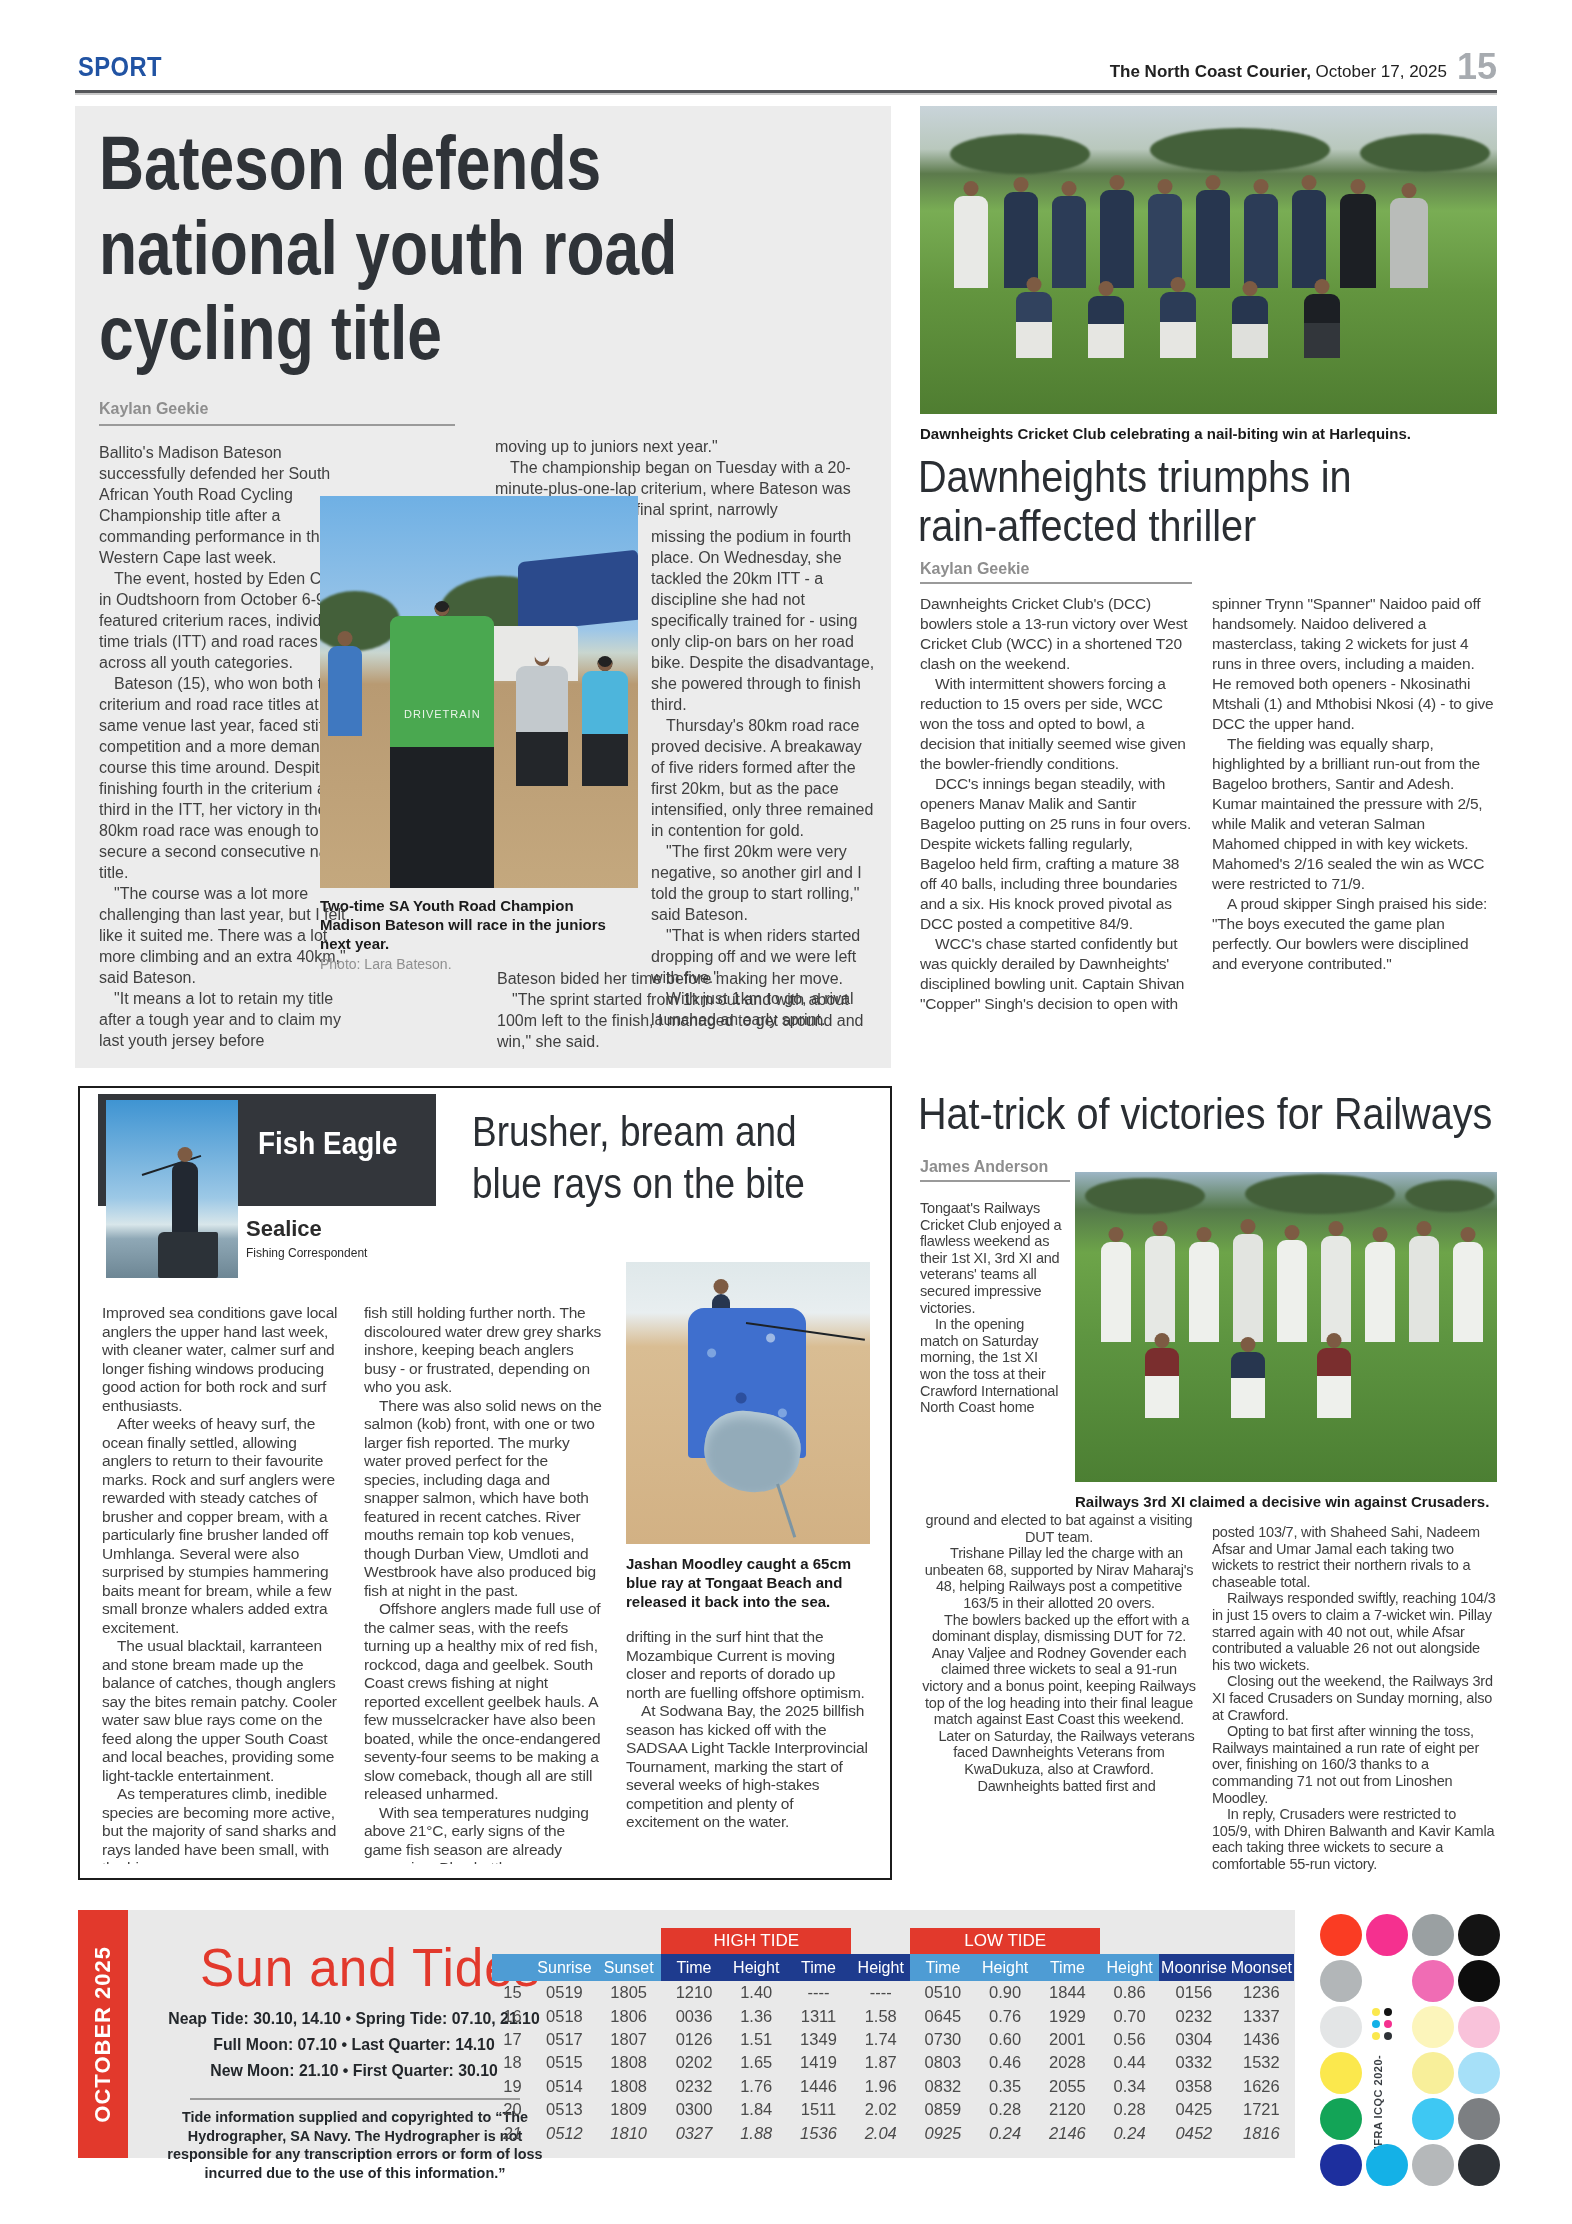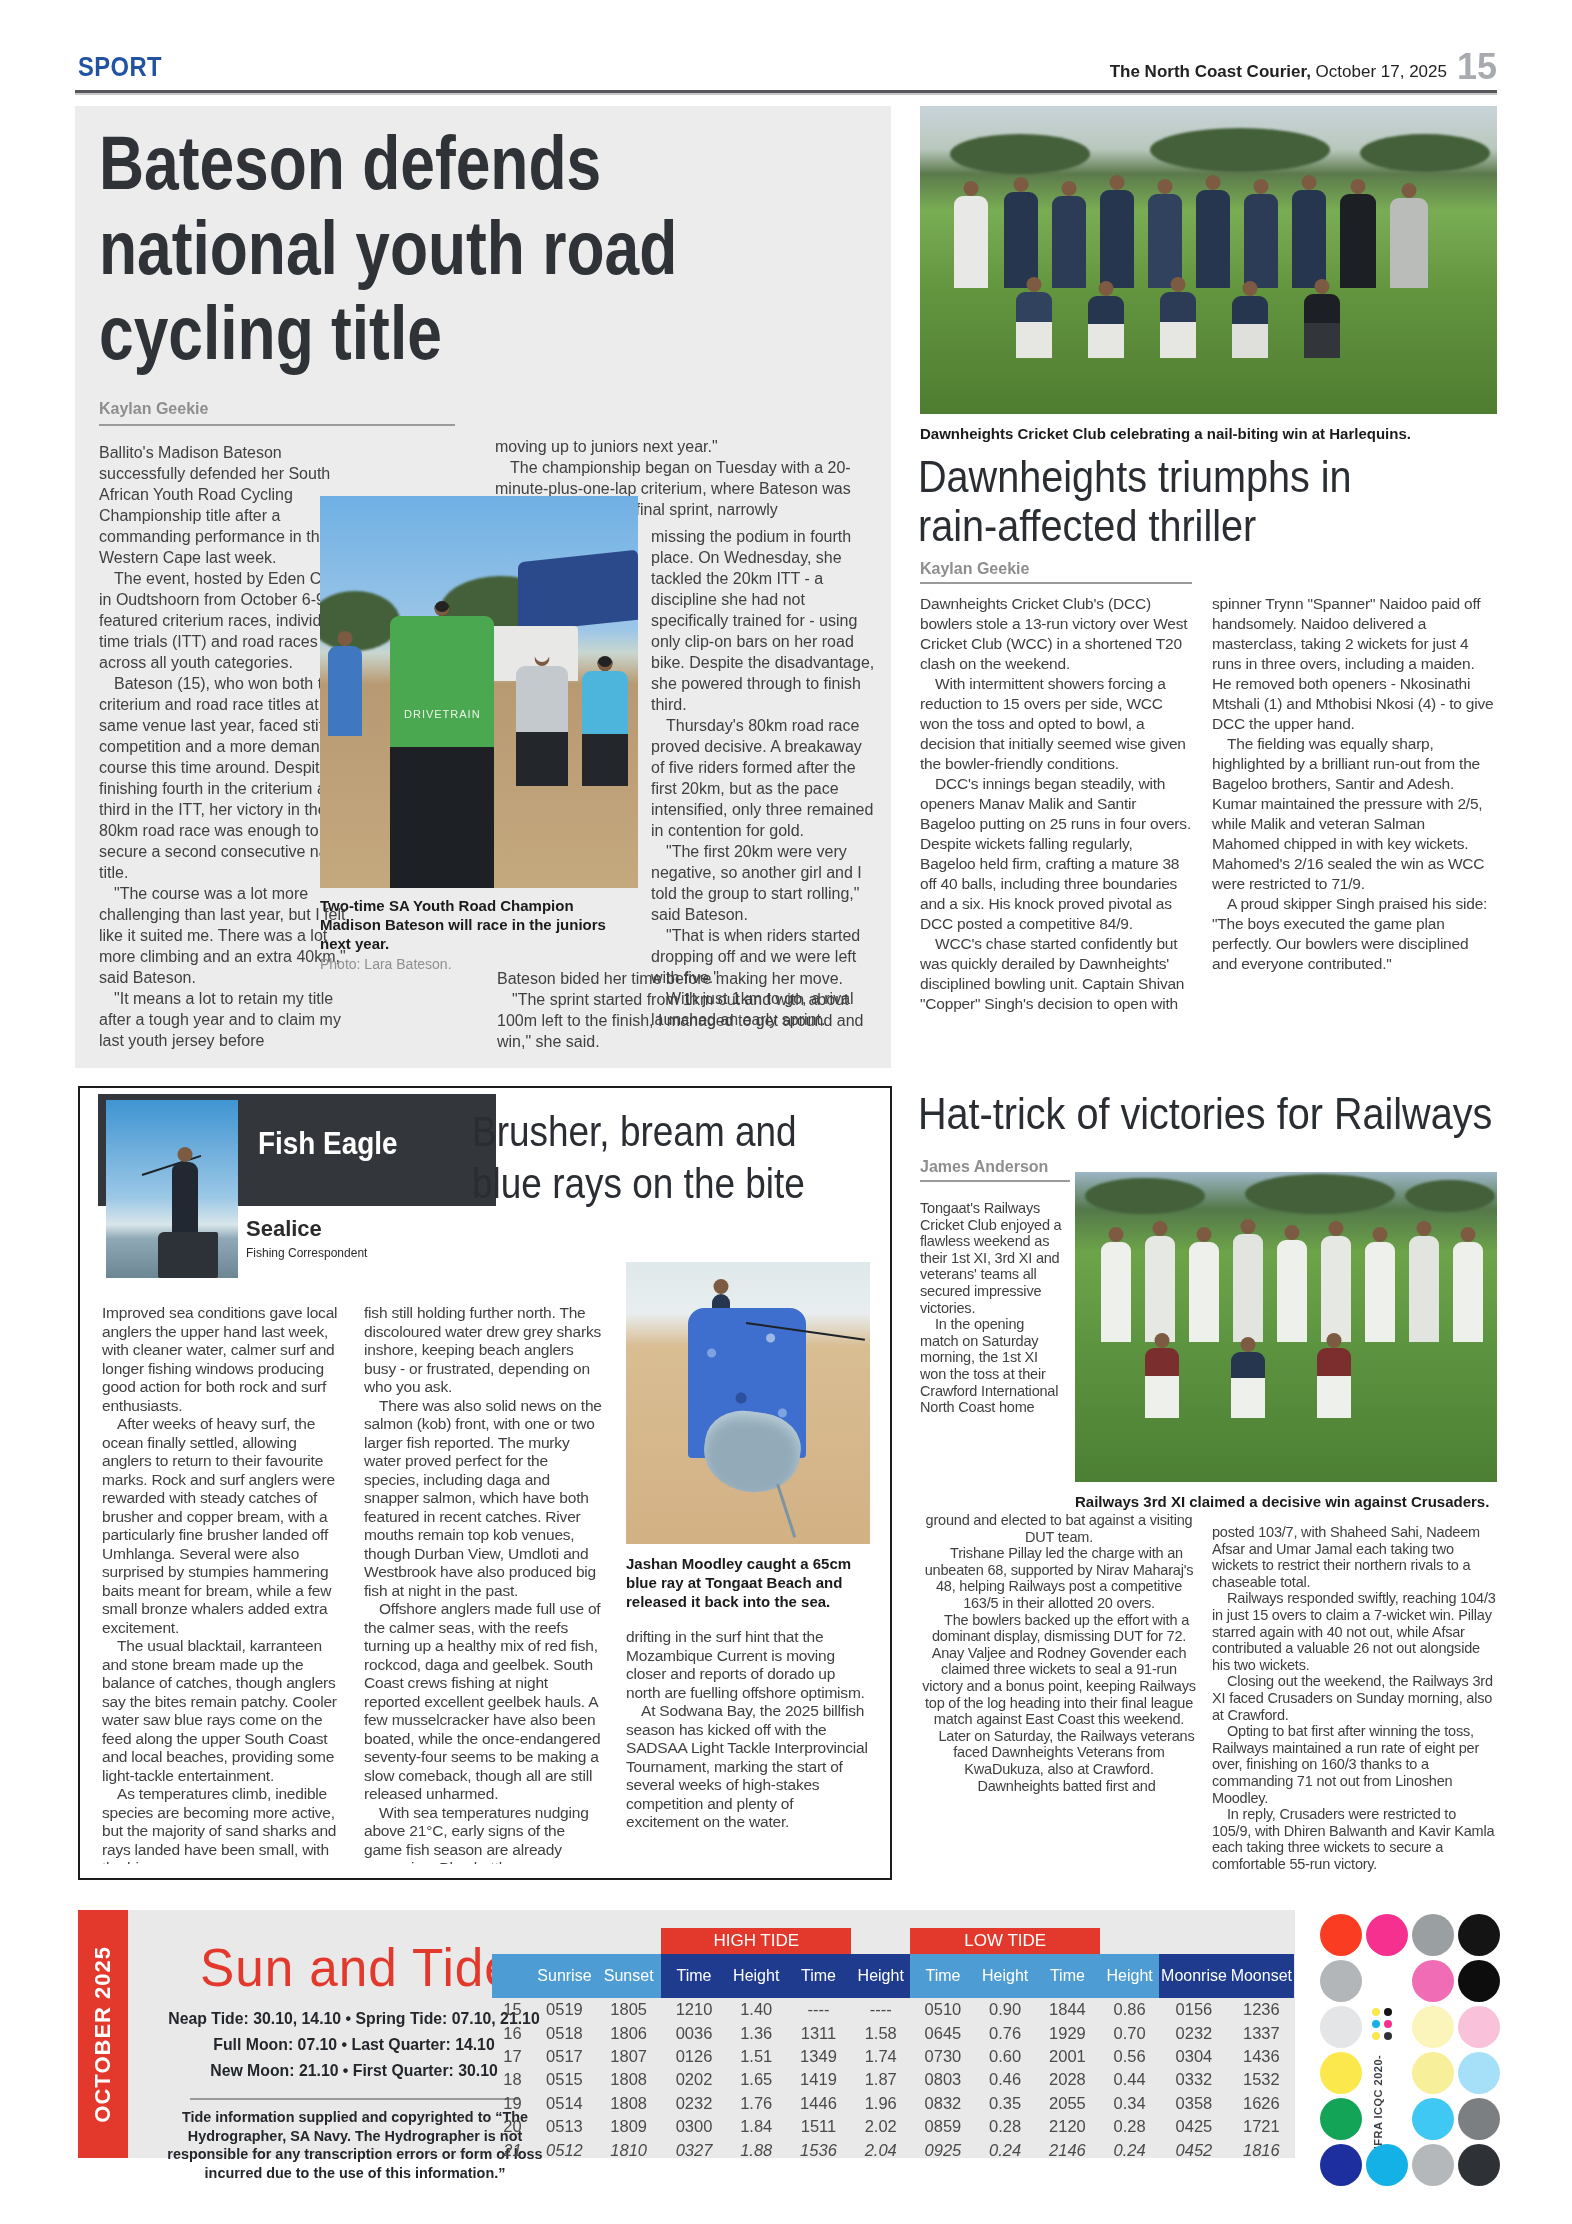--- a/index.html
+++ b/index.html
@@ -192,21 +192,21 @@
       <p class="ind">DCC's innings began steadily, with openers Manav Malik and Santir Bageloo putting on 25 runs in four overs. Despite wickets falling regularly, Bageloo held firm, crafting a mature 38 off 40 balls, including three boundaries and a six. His knock proved pivotal as DCC posted a competitive 84/9.</p>
       <p class="ind">WCC's chase started confidently but was quickly derailed by Dawnheights' disciplined bowling unit. Captain Shivan "Copper" Singh's decision to open with</p>
     </div>
   <div class="abs bodycol b2" style="left:1212px;top:594px;width:282px;height:474px;overflow:hidden;">
       <p>spinner Trynn "Spanner" Naidoo paid off handsomely. Naidoo delivered a masterclass, taking 2 wickets for just 4 runs in three overs, including a maiden. He removed both openers - Nkosinathi Mtshali (1) and Mthobisi Nkosi (4) - to give DCC the upper hand.</p>
       <p class="ind">The fielding was equally sharp, highlighted by a brilliant run-out from the Bageloo brothers, Santir and Adesh. Kumar maintained the pressure with 2/5, while Malik and veteran Salman Mahomed chipped in with key wickets. Mahomed's 2/16 sealed the win as WCC were restricted to 71/9.</p>
       <p class="ind">A proud skipper Singh praised his side: "The boys executed the game plan perfectly. Our bowlers were disciplined and everyone contributed."</p>
     </div>
 
   <div class="abs fish-box" style="left:78px;top:1086px;width:810px;height:790px;">
-    <div class="abs fish-dark" style="left:18px;top:6px;width:398px;height:112px;">
+    <div class="abs fish-dark" style="left:18px;top:6px;width:338px;height:112px;">
       <div class="abs fish-brand" style="left:160px;top:32px;">Fish Eagle</div>
     </div>
     <div class="photo scene-eagle" style="left:26px;top:12px;width:132px;height:178px;">
       <div class="rod" style="left:36px;top:74px;width:62px;transform:rotate(-18deg);"></div>
       <div class="person" style="left:66px;top:62px;width:26px;height:80px;background:#222831;"></div>
       <div class="rock" style="left:52px;top:132px;width:60px;height:46px;"></div>
     </div>
     <div class="abs fish-author" style="left:166px;top:128px;">Sealice</div>
     <div class="abs fish-role" style="left:166px;top:158px;">Fishing Correspondent</div>
 
@@ -315,21 +315,21 @@
       </colgroup>
       <tbody>
           <tr style="height:26px;">
         <td colspan="3"></td>
         <td colspan="3" class="grp">HIGH TIDE</td>
         <td></td>
         <td colspan="3" class="grp">LOW TIDE</td>
         <td></td>
             <td colspan="2"></td>
       </tr>
-      <tr style="height:44px;">
+      <tr style="height:27px;">
         <th class="hdr hdr-lb"></th>
         <th class="hdr hdr-lb">Sunrise</th>
         <th class="hdr hdr-lb">Sunset</th>
         <th class="hdr hdr-nv">Time</th>
         <th class="hdr hdr-nv">Height</th>
         <th class="hdr hdr-nv">Time</th>
         <th class="hdr hdr-nv">Height</th>
         <th class="hdr hdr-lb">Time</th>
         <th class="hdr hdr-lb">Height</th>
         <th class="hdr hdr-lb">Time</th>

